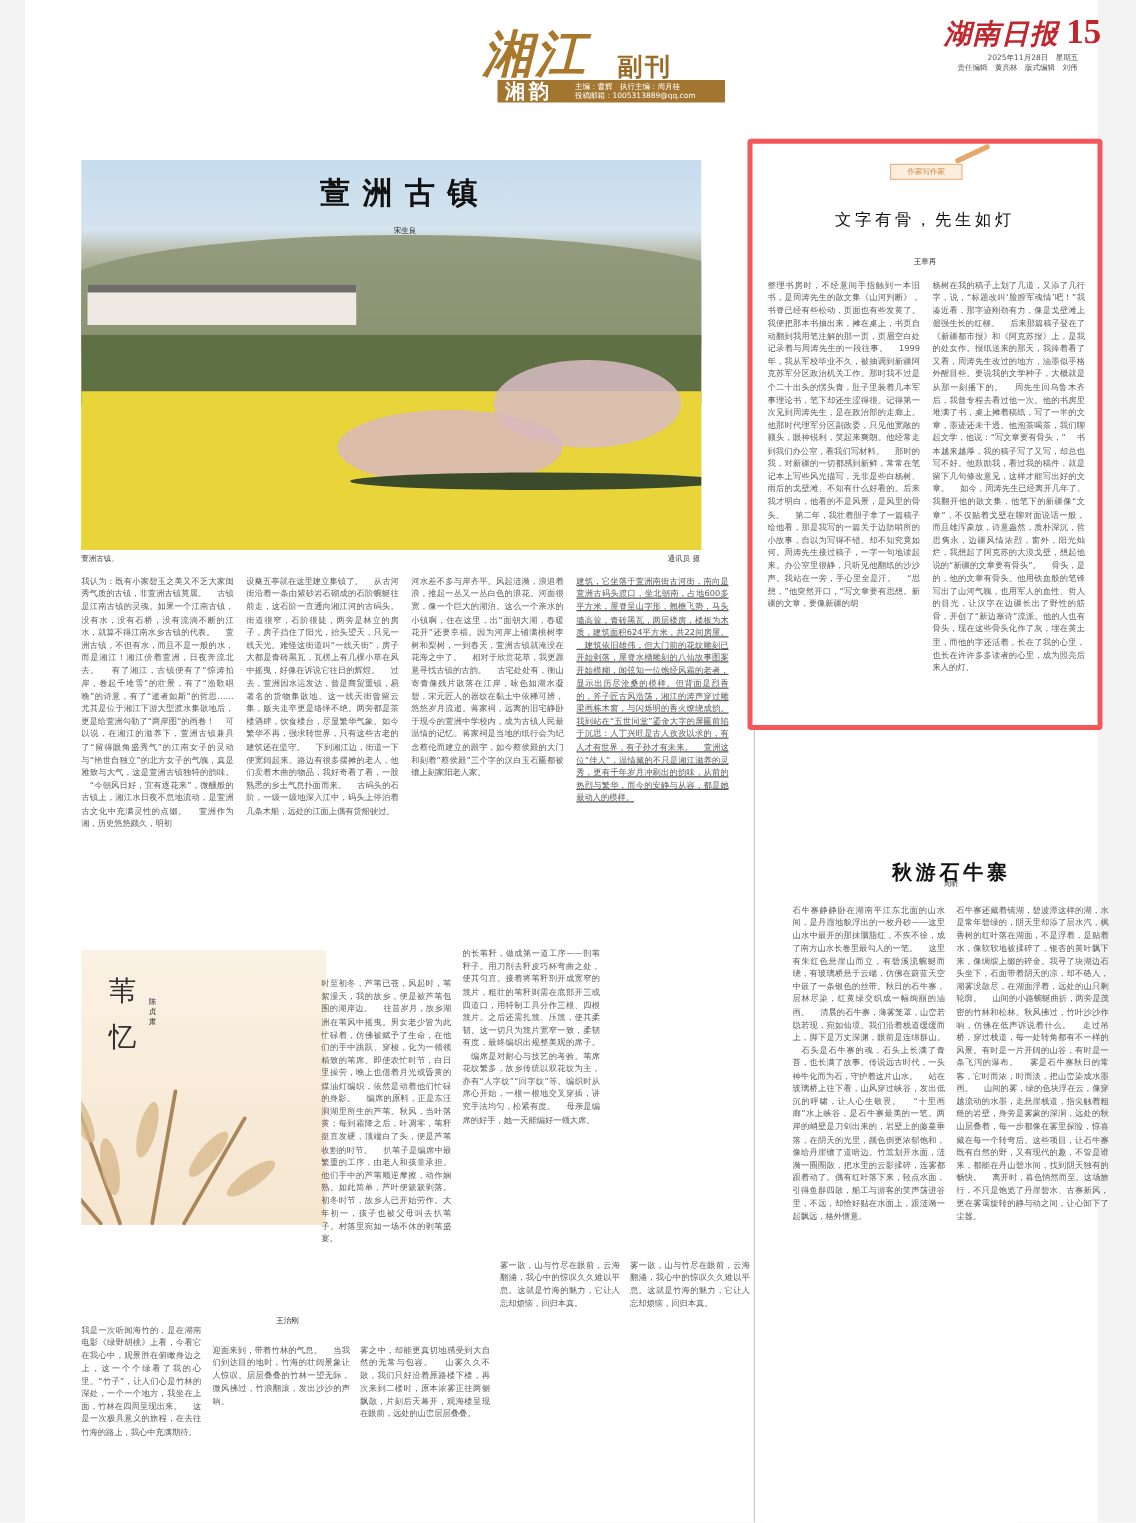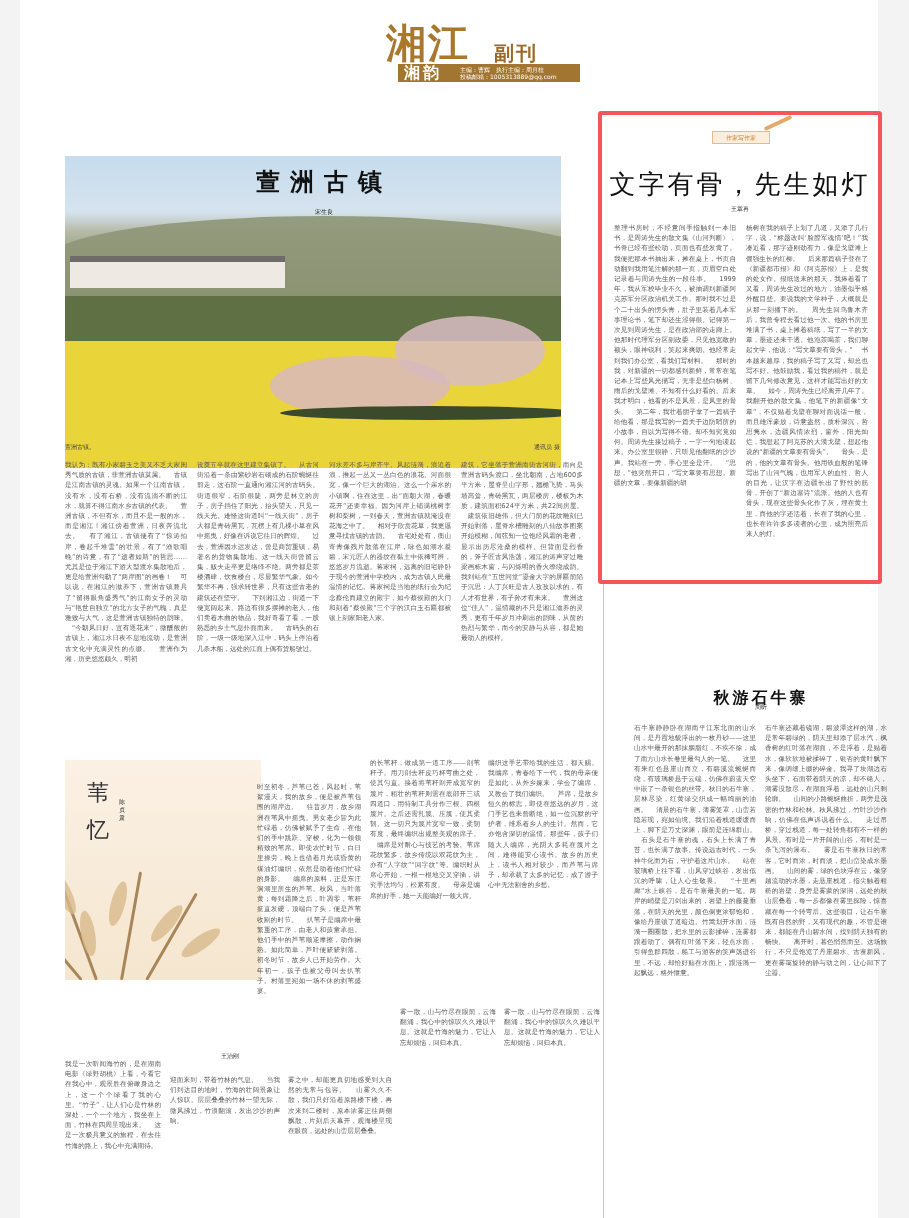--- a/index.html
+++ b/index.html
@@ -2,55 +2,55 @@
 <html><head>
 <meta charset="utf-8">
 <style>
   * { box-sizing: border-box; margin: 0; padding: 0; }
   html, body { width: 909px; height: 1218px; overflow: hidden; }
   body { background: #f3f3f3; font-family: "DejaVu Sans", sans-serif; color: #333; position: relative; }
   .page { position: absolute; left: 20px; top: 0; width: 858px; height: 1218px; background: #fff; }
 
   
   .mast-left { position: absolute; left: 362px; top: 14px; width: 200px; height: 60px; }
-  .mast-cal { position: absolute; left: 4px; top: 2px; font-family: "DejaVu Serif", serif; font-size: 40px; color: #a9782c; font-weight: bold; letter-spacing: 2px; }
+  .mast-cal { position: absolute; left: 4px; top: 2px; font-family: "DejaVu Serif", serif; font-style: italic; font-size: 40px; color: #a9782c; font-weight: bold; letter-spacing: 2px; }
   .mast-fukan { position: absolute; left: 112px; top: 26px; font-size: 20px; color: #9a6b26; font-weight: bold; letter-spacing: 2px; }
   .mast-bar { position: absolute; left: 16px; top: 50px; width: 182px; height: 18px; background: #a27630; }
   .mast-xiangyun { position: absolute; left: 22px; top: 49px; font-size: 16px; color: #fff; font-weight: bold; letter-spacing: 3px; }
   .mast-editors { position: absolute; left: 78px; top: 52px; font-size: 6px; color: #fff; white-space: nowrap; line-height: 7px; }
 
   .mast-right { position: absolute; left: 735px; top: 12px; width: 145px; height: 50px; }
   .paper-name { position: absolute; left: 0; top: 0; font-family: "DejaVu Serif", serif; font-style: italic; font-weight: bold; font-size: 22px; color: #c0262d; letter-spacing: 1px; }
   .page-num { position: absolute; left: 98px; top: -2px; font-family: "Liberation Serif", serif; font-weight: bold; font-size: 28px; color: #c0262d; }
   .paper-date { position: absolute; left: 35px; top: 30px; font-size: 6px; color: #555; white-space: nowrap; }
   .paper-staff { position: absolute; left: 11px; top: 38px; font-size: 6px; color: #555; white-space: nowrap; }
 
   
   .photo { position: absolute; left: 45px; top: 128px; width: 496px; height: 312px; overflow: hidden;
-           background: linear-gradient(180deg, #c6dced 0%, #d5e3ee 18%, #b7bba9 24%, #8a9a72 34%, #6c7b4f 46%, #d9c84a 54%, #e8d34a 64%, #f0dc38 100%); margin-top: 28px; }
+           background: linear-gradient(180deg, #c6dced 0%, #d5e3ee 18%, #b7bba9 24%, #8a9a72 34%, #6c7b4f 46%, #d9c84a 54%, #e8d34a 64%, #f0dc38 100%); }
   .photo .hill { position: absolute; left: -20px; top: 60px; width: 560px; height: 90px; border-radius: 50% 50% 0 0; background: #8e9677; opacity: .9; }
   .photo .houses { position: absolute; left: 5px; top: 100px; width: 215px; height: 32px; background: #eeeae3; border-top: 6px solid #6e6b68; }
   .photo .trees { position: absolute; left: 0; top: 140px; width: 520px; height: 55px; background: #5f7144; }
   .photo .field1 { position: absolute; left: 0; top: 185px; width: 520px; height: 130px; background: #e9d43a; }
   .photo .blossom { position: absolute; left: 205px; top: 200px; width: 180px; height: 60px; border-radius: 50%; background: #d8b8bd; opacity: .85; }
   .photo .blossom2 { position: absolute; left: 330px; top: 160px; width: 150px; height: 70px; border-radius: 50%; background: #d9bcc3; opacity: .85; }
   .photo .hedge { position: absolute; left: 215px; top: 250px; width: 300px; height: 14px; border-radius: 50%; background: #3c4a2c; }
   .photo-title { position: absolute; left: 0; top: 10px; width: 518px; text-align: center; font-family: "DejaVu Serif", serif; font-weight: bold; font-size: 24px; color: #111; letter-spacing: 10px; }
   .photo-author { position: absolute; left: 0; top: 52px; width: 518px; text-align: center; font-size: 6px; color: #222; }
   .caption-left { position: absolute; left: 45px; top: 443px; font-size: 6px; color: #444; }
   .caption-right { position: absolute; left: 514px; top: 443px; font-size: 6px; color: #444; }
 
   
   .col { position: absolute; font-size: 6.6px; line-height: 10.2px; color: #5a5a5a; text-align: justify; overflow: hidden; }
 
   
   .feature { position: absolute; left: 598px; top: 111px; width: 284px; height: 473px; border: 4px solid #f4565a; border-radius: 3px; background: #fff; }
   .tag { position: absolute; left: 110px; top: 16px; width: 58px; height: 13px; border: 1px solid #e9b98c; background: #fbeedd; font-size: 6px; color: #c98542; text-align: center; line-height: 11px; }
   .pen { position: absolute; left: 161px; top: 6px; width: 30px; height: 4px; background: #e3a86a; transform: rotate(-25deg); border-radius: 2px; }
-  .feature-title { position: absolute; left: 0; top: 52px; width: 276px; text-align: center; font-family: "DejaVu Serif", serif; font-size: 26px; color: #111; letter-spacing: 3px; }
+  .feature-title { position: absolute; left: 0; top: 52px; width: 276px; text-align: center; font-family: "DejaVu Serif", serif; font-size: 13px; color: #111; letter-spacing: 3px; }
   .feature-author { position: absolute; left: 0; top: 90px; width: 276px; text-align: center; font-size: 6px; color: #333; }
 
   .hr-vert { position: absolute; left: 603px; top: 111px; width: 1px; height: 1107px; background: #c9c9c9; }
 
   
   .title-2 { position: absolute; left: 604px; top: 688px; width: 274px; text-align: center; font-family: "DejaVu Serif", serif; font-size: 16px; color: #111; letter-spacing: 3px; font-weight: bold; }
   .author-2 { position: absolute; left: 604px; top: 703px; width: 274px; text-align: center; font-size: 6px; color: #333; }
 
   
   .reed-art { position: absolute; left: 45px; top: 760px; width: 196px; height: 220px; overflow: hidden; background: linear-gradient(180deg, #fbf1e4 0%, #f7ead7 60%, #f5e6cf 100%); }
@@ -73,20 +73,26 @@
     <div class="mast-cal">湘江</div>
     <div class="mast-fukan">副刊</div>
     <div class="mast-bar"></div>
     <div class="mast-xiangyun">湘韵</div>
     <div class="mast-editors">
       <div>主编：曹辉　执行主编：周月桂</div>
       <div>投稿邮箱：1005313889@qq.com</div>
     </div>
   </div>
 
+  <div class="mast-right">
+    <div class="paper-name">湖南日报</div>
+    <div class="page-num">15</div>
+    <div class="paper-date">2025年11月28日　星期五</div>
+    <div class="paper-staff">责任编辑　黄亮林　版式编辑　刘伟</div>
+  </div>
 
   <div class="photo">
     <div class="hill"></div>
     <div class="houses"></div>
     <div class="trees"></div>
     <div class="field1"></div>
     <div class="blossom2"></div>
     <div class="blossom"></div>
     <div class="hedge"></div>
     <div class="photo-title">萱洲古镇</div>
@@ -103,21 +109,21 @@
   <div class="col lines" style="left:45px; top:460px; width:122px; height:285px;">我认为：既有小家碧玉之美又不乏大家闺秀气质的古镇，非萱洲古镇莫属。
 　古镇是江南古镇的灵魂。如果一个江南古镇，没有水，没有石桥，没有流淌不断的江水，就算不得江南水乡古镇的代表。
 　萱洲古镇，不但有水，而且不是一般的水，而是湘江！湘江傍着萱洲，日夜奔流北去。
 　有了湘江，古镇便有了“惊涛拍岸，卷起千堆雪”的壮景，有了“渔歌唱晚”的诗意，有了“逝者如斯”的哲思……尤其是位于湘江下游大型渡水集散地后，更是给萱洲勾勒了“两岸图”的画卷！
 　可以说，在湘江的滋养下，萱洲古镇兼具了“留得眼角盛秀气”的江南女子的灵动与“艳世自独立”的北方女子的气魄，真是雅致与大气，这是萱洲古镇独特的韵味。
 　“今朝风日好，宜有逐花来”，微醺般的古镇上，湘江水日夜不息地流动，是萱洲古文化中充满灵性的点缀。
 　萱洲作为湘，历史悠悠颇久，明初</div>
   <div class="col lines" style="left:309px; top:460px; width:122px; height:285px;">河水差不多与岸齐平。风起涟漪，浪追着浪，推起一丛又一丛白色的浪花。河面很宽，像一个巨大的湖泊。这么一个亲水的小镇啊，住在这里，出“面朝大湖，春暖花开”还要幸福。因为河岸上铺满桃树李树和梨树，一到春天，萱洲古镇就淹没在花海之中了。
 　相对于欣赏花草，我更愿意寻找古镇的古韵。
 　古宅处处有，衡山寄青像残片散落在江岸，咏色如湖水凝碧，宋元匠人的器纹在黏土中依稀可辨，悠悠岁月流逝。蒋家祠，远离的旧宅静卧于现今的萱洲中学校内，成为古镇人民最温情的记忆。蒋家祠是当地的纸行会为纪念蔡伦而建立的殿宇，如今蔡侯殿的大门和刻着“蔡侯殿”三个字的汉白玉石匾都被镶上刻家阳老人家。</div>
-  <div class="col lines" style="left:441px; top:460px; width:122px; height:285px;">建筑，它坐落于萱洲南街古河街，南向是萱洲古码头渡口，坐北朝南，占地600多平方米，屋脊呈山字形，翘檐飞势，马头墙高耸，青砖黑瓦，两层楼房，楼板为木质，建筑面积624平方米，共22间房屋。
+  <div class="col lines" style="left:441px; top:460px; width:122px; height:285px;text-decoration:underline;">建筑，它坐落于萱洲南街古河街，南向是萱洲古码头渡口，坐北朝南，占地600多平方米，屋脊呈山字形，翘檐飞势，马头墙高耸，青砖黑瓦，两层楼房，楼板为木质，建筑面积624平方米，共22间房屋。
 　建筑依旧雄伟，但大门前的花纹雕刻已开始剥落，屋脊水槽雕刻的八仙故事图案开始模糊，闻弦知一位饱经风霜的老者，显示出历尽沧桑的模样。但背面是烈香的，斧子匠古风浩荡，湘江的涛声穿过雕梁画栋木窗，与闪烁明的香火缭绕成韵。我到站在“五世同堂”鎏金大字的屏匾前陷于沉思：人丁兴旺是古人孜孜以求的，有人才有世界，有子孙才有未来。
 　萱洲这位“佳人”，温情藏的不只是湘江滋养的灵秀，更有千年岁月冲刷出的韵味，从前的热烈与繁华，而今的安静与从容，都是她最动人的模样。</div>
 
   <div class="reed-art">
     <div class="reed-title1">苇</div>
     <div class="reed-title2">忆</div>
     <div class="reed-author">陈贞肃</div>
     <div class="stalk" style="left:30px; height:120px; transform:rotate(-20deg);"></div>
     <div class="stalk" style="left:55px; height:110px; transform:rotate(10deg);"></div>
     <div class="stalk" style="left:80px; height:100px; transform:rotate(30deg);"></div>
@@ -129,22 +135,20 @@
     <div class="plume" style="left:20px; top:150px; transform:rotate(-10deg);"></div>
   </div>
 
   <div class="col lines" style="left:237px; top:758px; width:104px; height:235px;margin-top:24px;">时至初冬，芦苇已苍，风起时，苇絮漫天，我的故乡，便是被芦苇包围的湖岸边。
 　往昔岁月，故乡湖洲在苇风中摇曳。男女老少皆为此忙碌着，仿佛被赋予了生命，在他们的手中跳跃、穿梭，化为一领领精致的苇席。即使农忙时节，白日里操劳，晚上也借着月光或昏黄的煤油灯编织，依然是动着他们忙碌的身影。
 　编席的原料，正是东汪洞湖里所生的芦苇。秋风，当叶落黄；每到霜降之后，叶凋零，苇秆挺直发硬，顶端白了头，便是芦苇收割的时节。
 　扒苇子是编席中最繁重的工序，由老人和孩童承担。他们手中的芦苇顺逆摩擦，动作娴熟。如此简单，芦叶便簌簌剥落。初冬时节，故乡人已开始劳作。大年初一，孩子也被父母叫去扒苇子。村落里宛如一场不休的剥苇盛宴。</div>
   <div class="col lines" style="left:350px; top:758px; width:110px; height:235px;">的长苇秆，做成第一道工序——剖苇秆子。用刀剖去秆皮巧杯弯曲之处，使其匀直。接着将苇秆剖开成宽窄的篾片，粗壮的苇秆则需在底部开三或四道口，用特制工具分作三根、四根篾片。之后还需扎篾、压篾，使其柔韧。这一切只为篾片宽窄一致，柔韧有度，最终编织出规整美观的席子。
 　编席是对耐心与技艺的考验。苇席花纹繁多，故乡传统以双花纹为主，亦有“人字纹”“回字纹”等。编织时从席心开始，一根一根地交叉穿插，讲究手法均匀，松紧有度。
 　母亲是编席的好手，她一天能编好一领大席。</div>
-  <div class="col lines" style="left:468px; top:758px; width:110px; height:235px;">编织这手艺带给我的生活，都天赐。我编席，青春给下一代，我的母亲便是如此，从外乡嫁来，学会了编席，又教会了我们编织。
-　芦席，是故乡恒久的标志，即使在悠远的岁月，这门手艺也未曾断绝，如一位沉默的守护者，维系着乡人的生计。然而，它亦饱含深切的温情。那些年，孩子们随大人编席，光阴大多耗在篾片之间，难得能安心读书。故乡的历史上，读书人相对较少，而芦苇与席子，却承载了太多的记忆，成了游子心中无法割舍的乡愁。</div>
 
   <div class="author-3">王治刚</div>
   <div class="col lines" style="left:45px; top:1059px; width:96px; height:143px;">我是一次听闻海竹的，是在湖南电影《绿野胡桃》上看，今看它在我心中，观景胜在俯瞰身边之上，这一个个绿看了我的心里。“竹子”，让人们心是竹林的深处，一个一个地方，我坐在上面，竹林在四周呈现出来。
 　这是一次极具意义的旅程，在去往竹海的路上，我心中充满期待。</div>
   <div class="col lines" style="left:268px; top:1075px; width:104px; height:143px;">雾之中，却能更真切地感受到大自然的无常与包容。
 　山雾久久不散，我们只好沿着原路楼下楼，再次来到二楼时，原本浓雾正往两侧飘散，片刻后天幕开，观海楼呈现在眼前，远处的山峦层层叠叠。</div>
   <div class="col lines" style="left:150px; top:1075px; width:110px; height:143px;">迎面来到，带着竹林的气息。
 　当我们到达目的地时，竹海的壮阔景象让人惊叹。层层叠叠的竹林一望无际，微风拂过，竹浪翻滚，发出沙沙的声响。</div>
   <div class="col lines" style="left:380px; top:1007px; width:96px; height:211px;">雾一散，山与竹尽在眼前，云海翻涌，我心中的惊叹久久难以平息。这就是竹海的魅力，它让人忘却烦恼，回归本真。</div>
   <div class="col lines" style="left:484px; top:1007px; width:96px; height:211px;">雾一散，山与竹尽在眼前，云海翻涌，我心中的惊叹久久难以平息。这就是竹海的魅力，它让人忘却烦恼，回归本真。</div>

